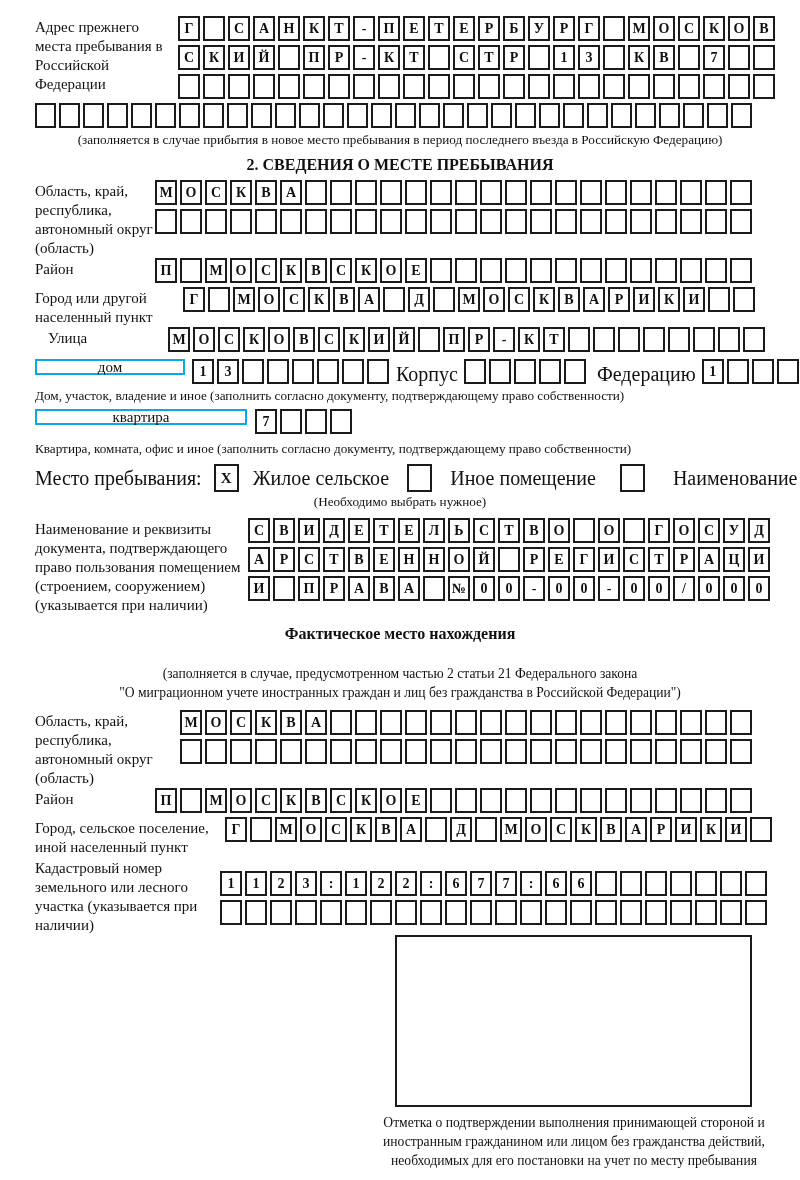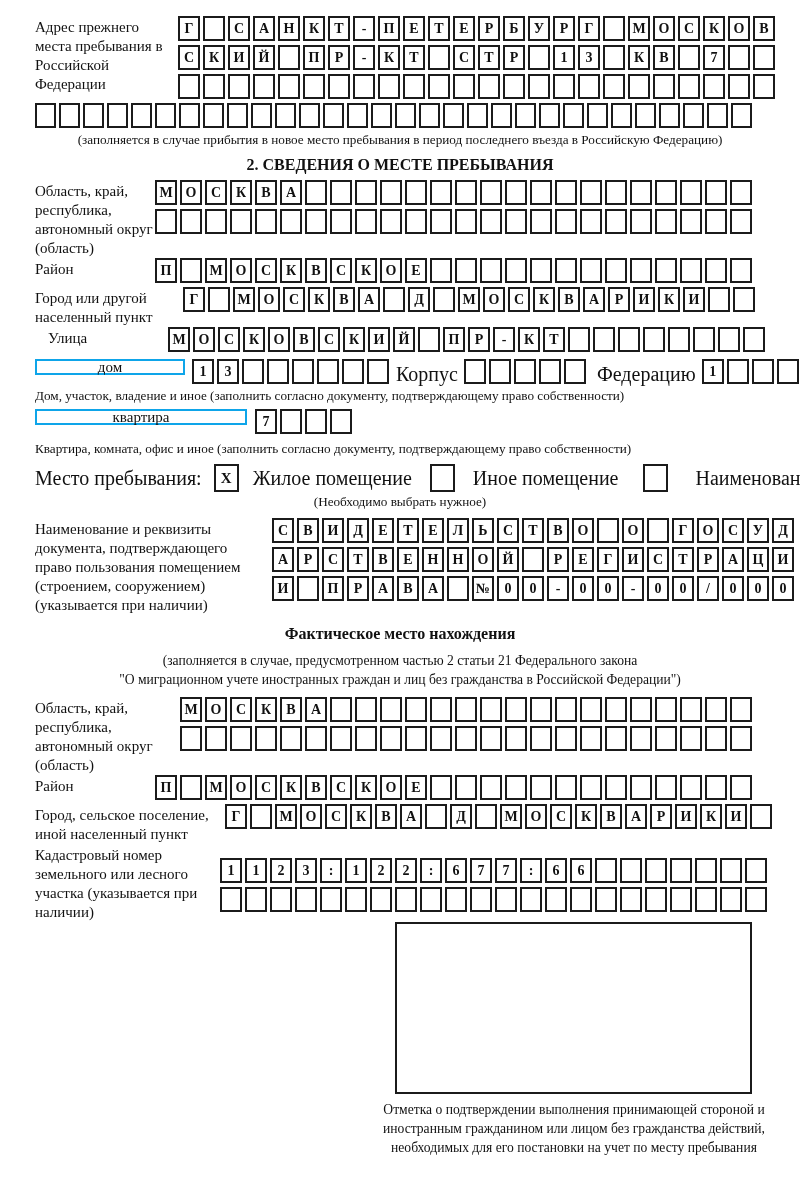--- a/index.html
+++ b/index.html
@@ -358,29 +358,29 @@
         <span class="cell"></span>
         <span class="cell"></span>
         <span class="cell"></span>
       </div>
   </div>
   <div class="caption" style="margin-top:7px;">Квартира, комната, офис и иное (заполнить согласно документу, подтверждающему право собственности)</div>
 
   <div style="display:flex; align-items:center; margin-top:7px;">
     <div class="inline-label" style="padding-top:0;">Место пребывания:</div>
     <span class="checkbox" style="margin-left:12px;">X</span>
-    <div class="inline-label" style="padding-top:0; margin-left:14px;">Жилое помещение</div>
+    <div class="inline-label" style="padding-top:0; margin-left:14px;">Жилое сельское</div>
     <span class="checkbox" style="margin-left:18px;"></span>
     <div class="inline-label" style="padding-top:0; margin-left:18px;">Иное помещение</div>
     <span class="checkbox" style="margin-left:24px;"></span>
     <div class="inline-label" style="padding-top:0; margin-left:28px;">Наименование</div>
   </div>
   <div class="caption center" style="margin-top:2px;">(Необходимо выбрать нужное)</div>
 
-  <div class="field" style="margin-top:8px;gap:24px;">
+  <div class="field" style="margin-top:8px;">
     <div class="flabel" style="width:213px;">Наименование и реквизиты документа, подтверждающего право пользования помещением (строением, сооружением) (указывается при наличии)</div>
     <div>
       <div class="cells cellrow">
           <span class="cell">С</span>
           <span class="cell">В</span>
           <span class="cell">И</span>
           <span class="cell">Д</span>
           <span class="cell">Е</span>
           <span class="cell">Т</span>
           <span class="cell">Е</span>
@@ -441,21 +441,21 @@
           <span class="cell">0</span>
           <span class="cell">0</span>
           <span class="cell">/</span>
           <span class="cell">0</span>
           <span class="cell">0</span>
           <span class="cell">0</span>
         </div>
     </div>
   </div>
 
-  <div class="sect-title" style="margin-top:10px; margin-bottom:8px;">Фактическое место нахождения</div>
+  <div class="sect-title" style="margin-top:10px; margin-bottom:21px;">Фактическое место нахождения</div>
   <div class="cap2">(заполняется в случае, предусмотренном частью 2 статьи 21 Федерального закона</div>
   <div class="cap2" style="margin-bottom:8px;">"О миграционном учете иностранных граждан и лиц без гражданства в Российской Федерации")</div>
 
   <div class="field">
     <div class="flabel" style="width:145px;">Область, край, республика, автономный округ (область)</div>
     <div>
       <div class="cells cellrow">
           <span class="cell">М</span>
           <span class="cell">О</span>
           <span class="cell">С</span>

